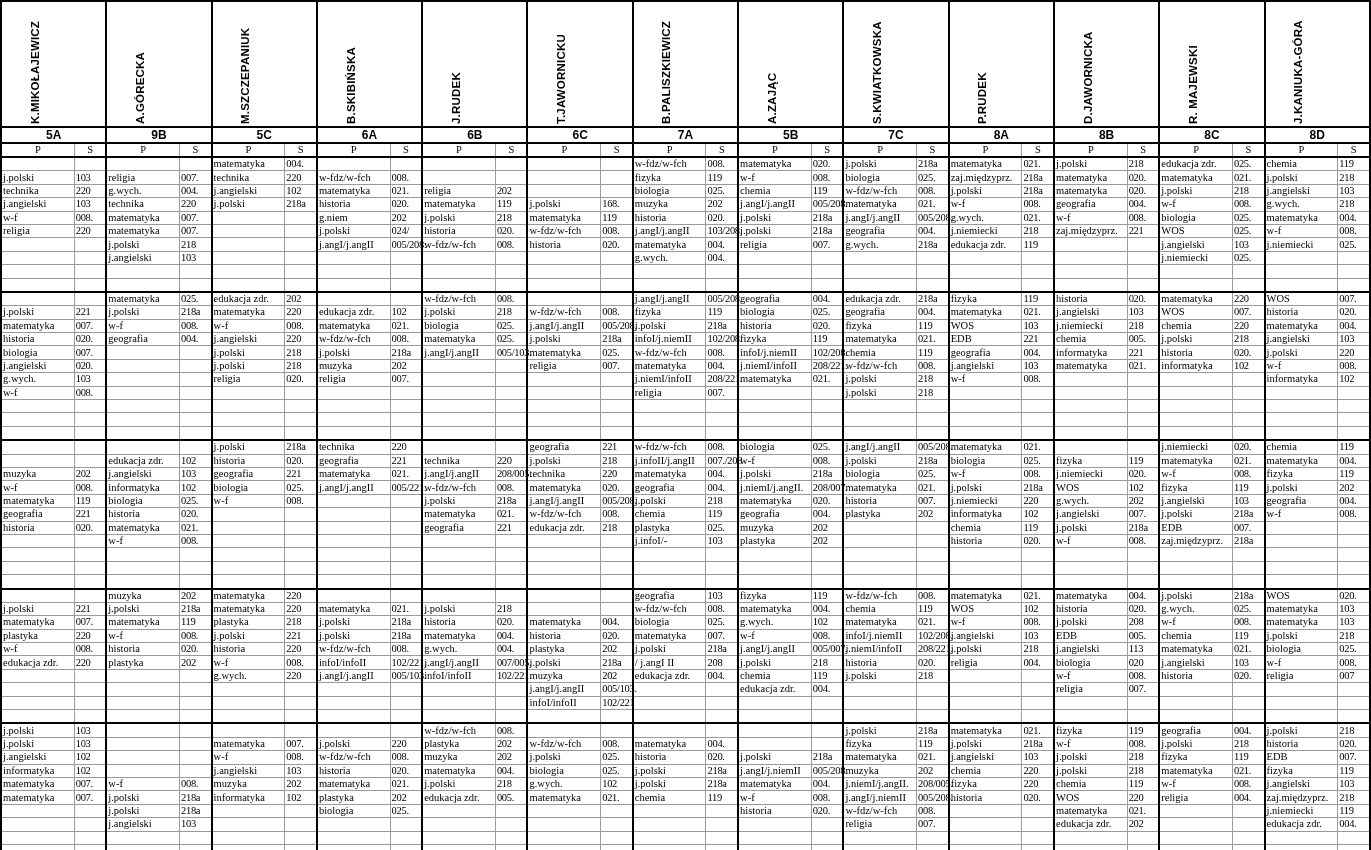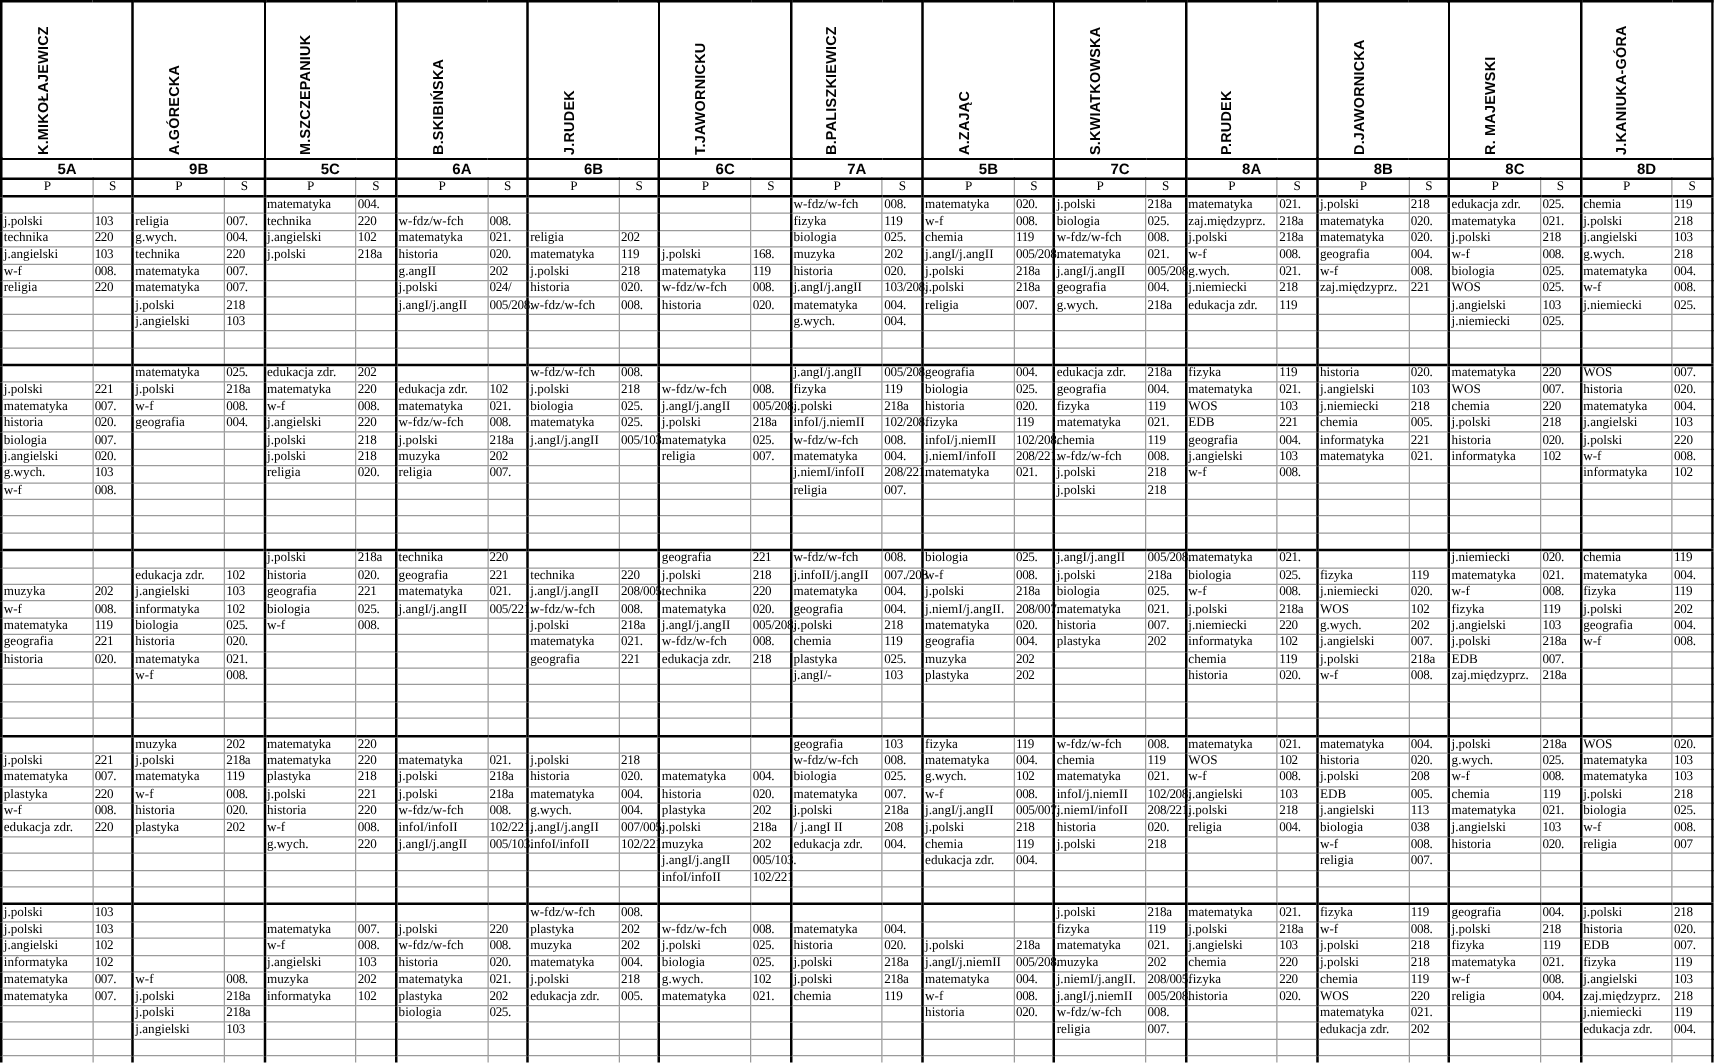--- a/index.html
+++ b/index.html
@@ -252,21 +252,21 @@
         <td class="p">g.wych.</td>
         <td class="s">218</td>
       </tr>
       <tr class="datarow">
         <td class="p">w-f</td>
         <td class="s">008.</td>
         <td class="p">matematyka</td>
         <td class="s">007.</td>
         <td class="p"></td>
         <td class="s"></td>
-        <td class="p">g.angII</td>
+        <td class="p">g.niem</td>
         <td class="s">202</td>
         <td class="p">j.polski</td>
         <td class="s">218</td>
         <td class="p">matematyka</td>
         <td class="s">119</td>
         <td class="p">historia</td>
         <td class="s">020.</td>
         <td class="p">j.polski</td>
         <td class="s">218a</td>
         <td class="p">j.angI/j.angII</td>
@@ -930,21 +930,21 @@
         <td class="p">w-f</td>
         <td class="s">008.</td>
         <td class="p"></td>
         <td class="s"></td>
         <td class="p"></td>
         <td class="s"></td>
         <td class="p"></td>
         <td class="s"></td>
         <td class="p"></td>
         <td class="s"></td>
-        <td class="p">j.angI/-</td>
+        <td class="p">j.infoI/-</td>
         <td class="s">103</td>
         <td class="p">plastyka</td>
         <td class="s">202</td>
         <td class="p"></td>
         <td class="s"></td>
         <td class="p">historia</td>
         <td class="s">020.</td>
         <td class="p">w-f</td>
         <td class="s">008.</td>
         <td class="p">zaj.międzyprz.</td>
@@ -1191,21 +1191,21 @@
         <td class="s">218a</td>
         <td class="p">/ j.angI II</td>
         <td class="s">208</td>
         <td class="p">j.polski</td>
         <td class="s">218</td>
         <td class="p">historia</td>
         <td class="s">020.</td>
         <td class="p">religia</td>
         <td class="s">004.</td>
         <td class="p">biologia</td>
-        <td class="s">038</td>
+        <td class="s">020</td>
         <td class="p">j.angielski</td>
         <td class="s">103</td>
         <td class="p">w-f</td>
         <td class="s">008.</td>
       </tr>
       <tr class="datarow">
         <td class="p"></td>
         <td class="s"></td>
         <td class="p"></td>
         <td class="s"></td>

